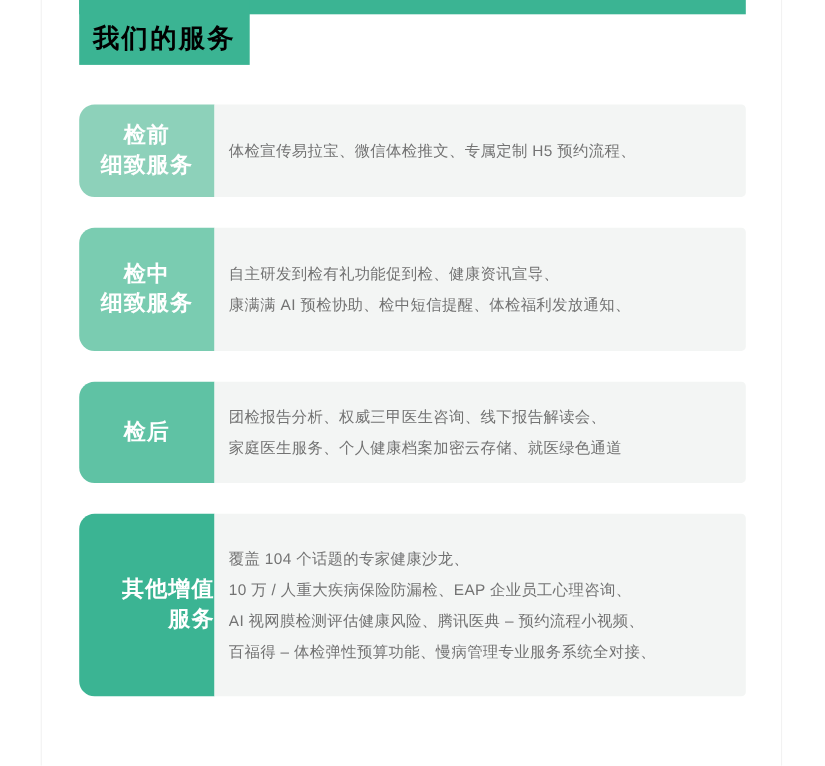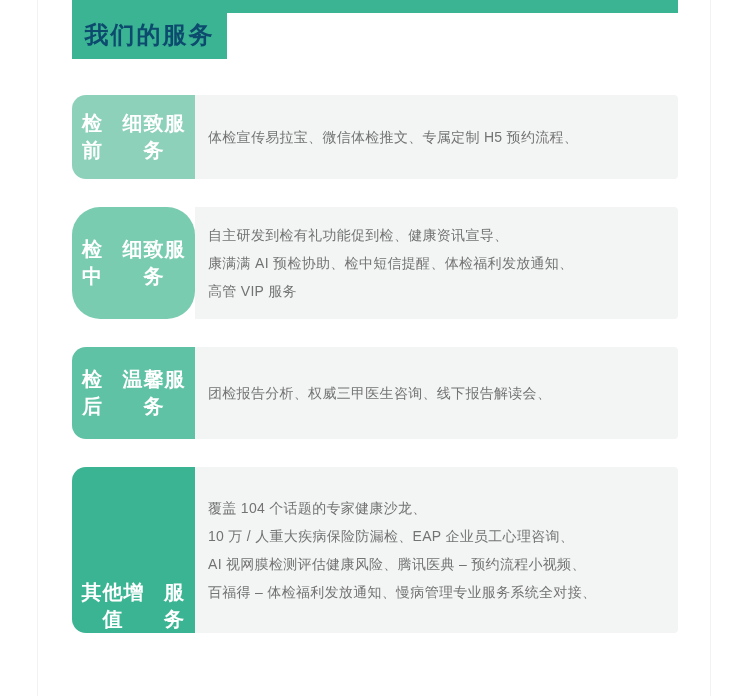--- a/index.html
+++ b/index.html
@@ -37,21 +37,21 @@
     box-sizing: border-box;
     padding-top: 10px;
     display: flex;
     align-items: center;
     justify-content: center;
   }
   .title-box h1 {
     margin: 0;
     font-size: 24px;
     font-weight: bold;
-    color: #0c4a6e;
+    color: #000000;
     letter-spacing: 2px;
     white-space: nowrap;
   }
 
   .cards {
     position: absolute;
     left: 72px;
     top: 95px;
     width: 606px;
   }
@@ -63,21 +63,21 @@
   .card:nth-child(1) { min-height: 84px; }
   .card:nth-child(2) { min-height: 112px; }
   .card:nth-child(3) { min-height: 92px; }
   .card:nth-child(4) { min-height: 166px; }
 
   .card-label {
     flex: 0 0 123px;
     width: 123px;
     border-radius: 14px 0 0 14px;
     display: flex;
-    flex-direction: row;
+    flex-direction: column;
     align-items: center;
     justify-content: center;
     color: #ffffff;
     font-size: 20px;
     font-weight: bold;
     line-height: 27px;
     letter-spacing: 1px;
     text-align: center;
   }
   .card-body {
@@ -117,47 +117,46 @@
     <div class="card-label" style="background: rgb(141, 209, 186);">
       <span>检前</span>
       <span>细致服务</span>
     </div>
     <div class="card-body">
       <p>体检宣传易拉宝、微信体检推文、专属定制 H5 预约流程、</p>
     </div>
   </section>
 
   <section class="card">
-    <div class="card-label" style="background: rgb(122, 204, 177); border-radius: 28px;">
+    <div class="card-label" style="background: rgb(122, 204, 177);">
       <span>检中</span>
       <span>细致服务</span>
     </div>
     <div class="card-body">
       <p>自主研发到检有礼功能促到检、健康资讯宣导、</p>
       <p>康满满 AI 预检协助、检中短信提醒、体检福利发放通知、</p>
-      <p>高管 VIP 服务</p>
     </div>
   </section>
 
   <section class="card">
     <div class="card-label" style="background: rgb(95, 194, 164);">
       <span>检后</span>
-      <span>温馨服务</span>
     </div>
     <div class="card-body">
       <p>团检报告分析、权威三甲医生咨询、线下报告解读会、</p>
+      <p>家庭医生服务、个人健康档案加密云存储、就医绿色通道</p>
     </div>
   </section>
 
   <section class="card">
     <div class="card-label" style="background: rgb(59, 180, 147); align-items: flex-end;">
       <span>其他增值</span>
       <span>服务</span>
     </div>
     <div class="card-body">
       <p>覆盖 104 个话题的专家健康沙龙、</p>
       <p>10 万 / 人重大疾病保险防漏检、EAP 企业员工心理咨询、</p>
       <p>AI 视网膜检测评估健康风险、腾讯医典 – 预约流程小视频、</p>
-      <p>百福得 – 体检福利发放通知、慢病管理专业服务系统全对接、</p>
+      <p>百福得 – 体检弹性预算功能、慢病管理专业服务系统全对接、</p>
     </div>
   </section>
 
 </div>
 
 </body></html>

